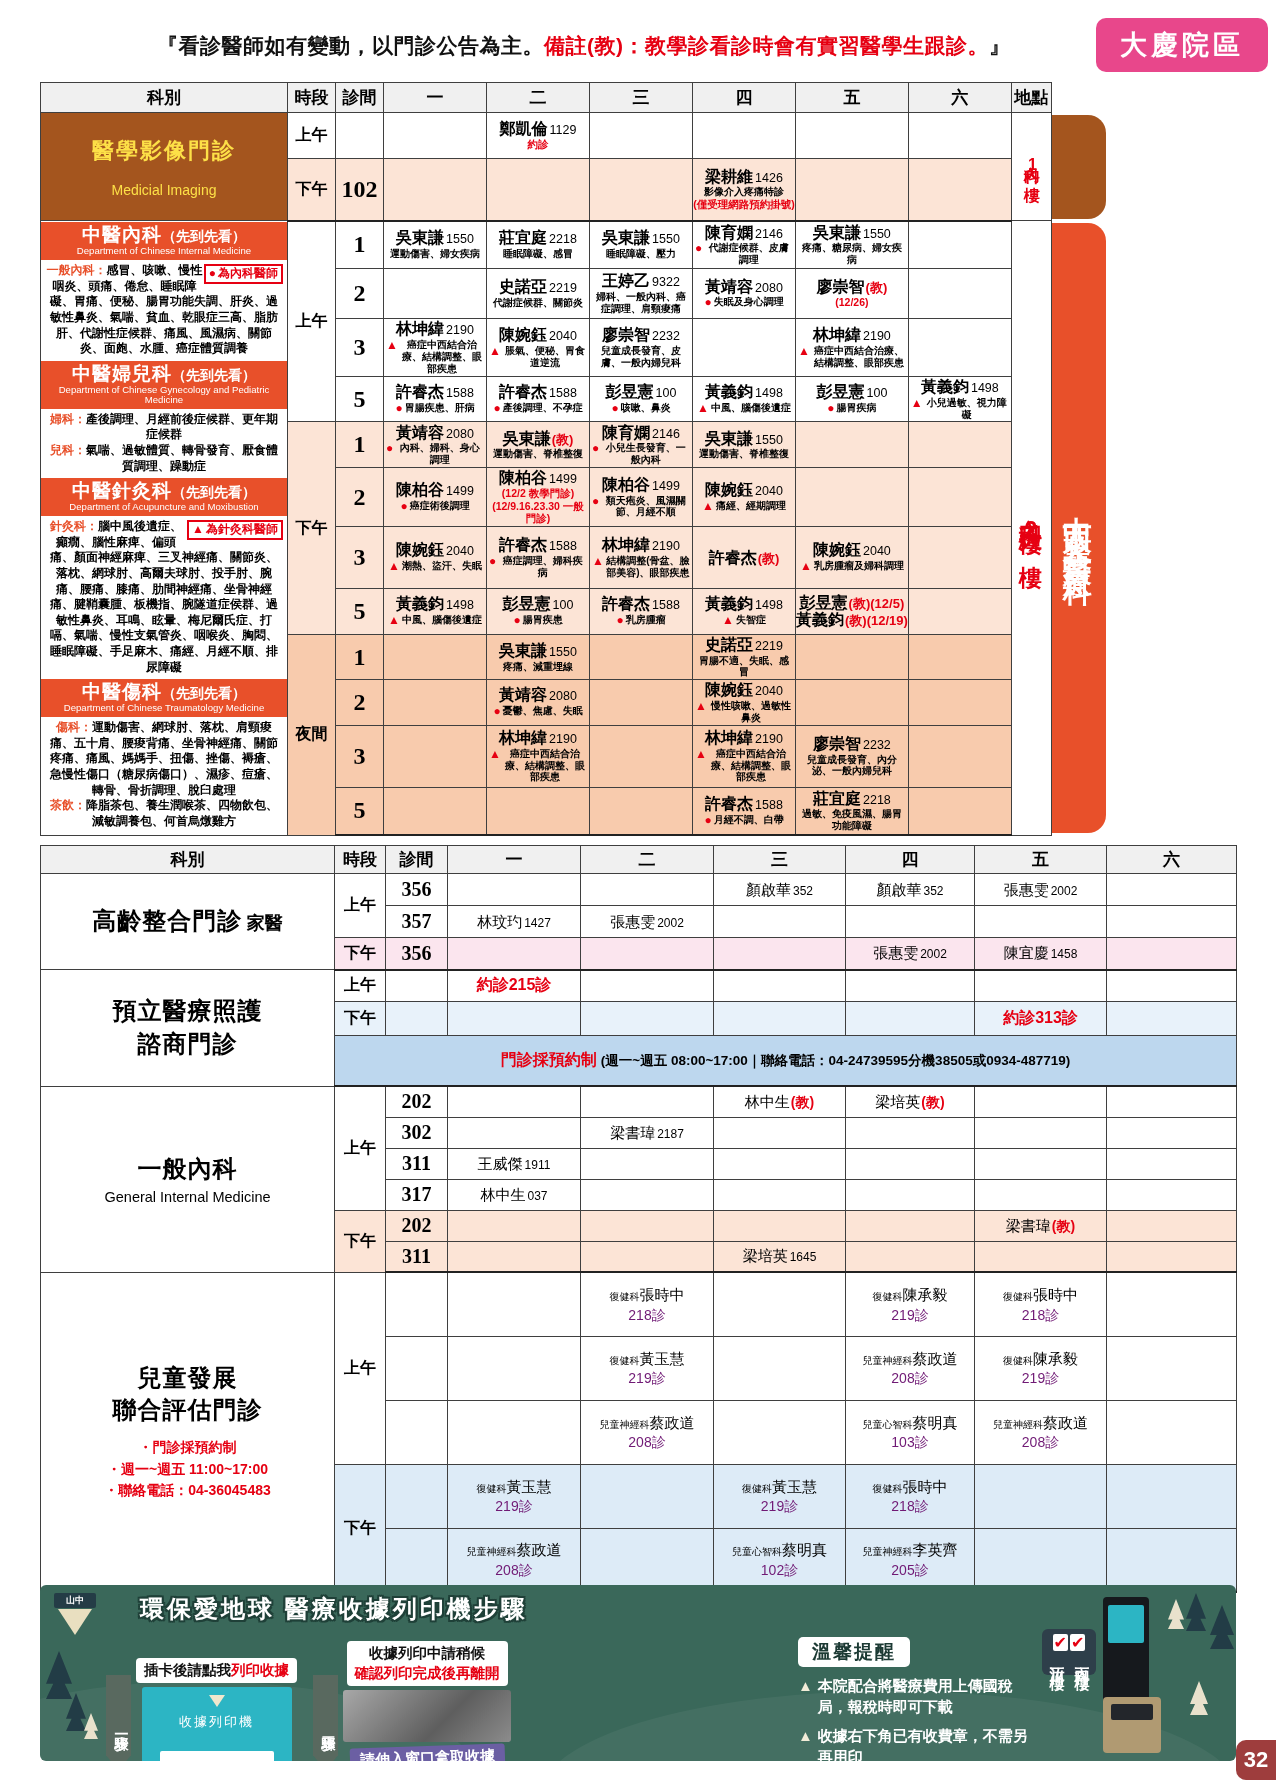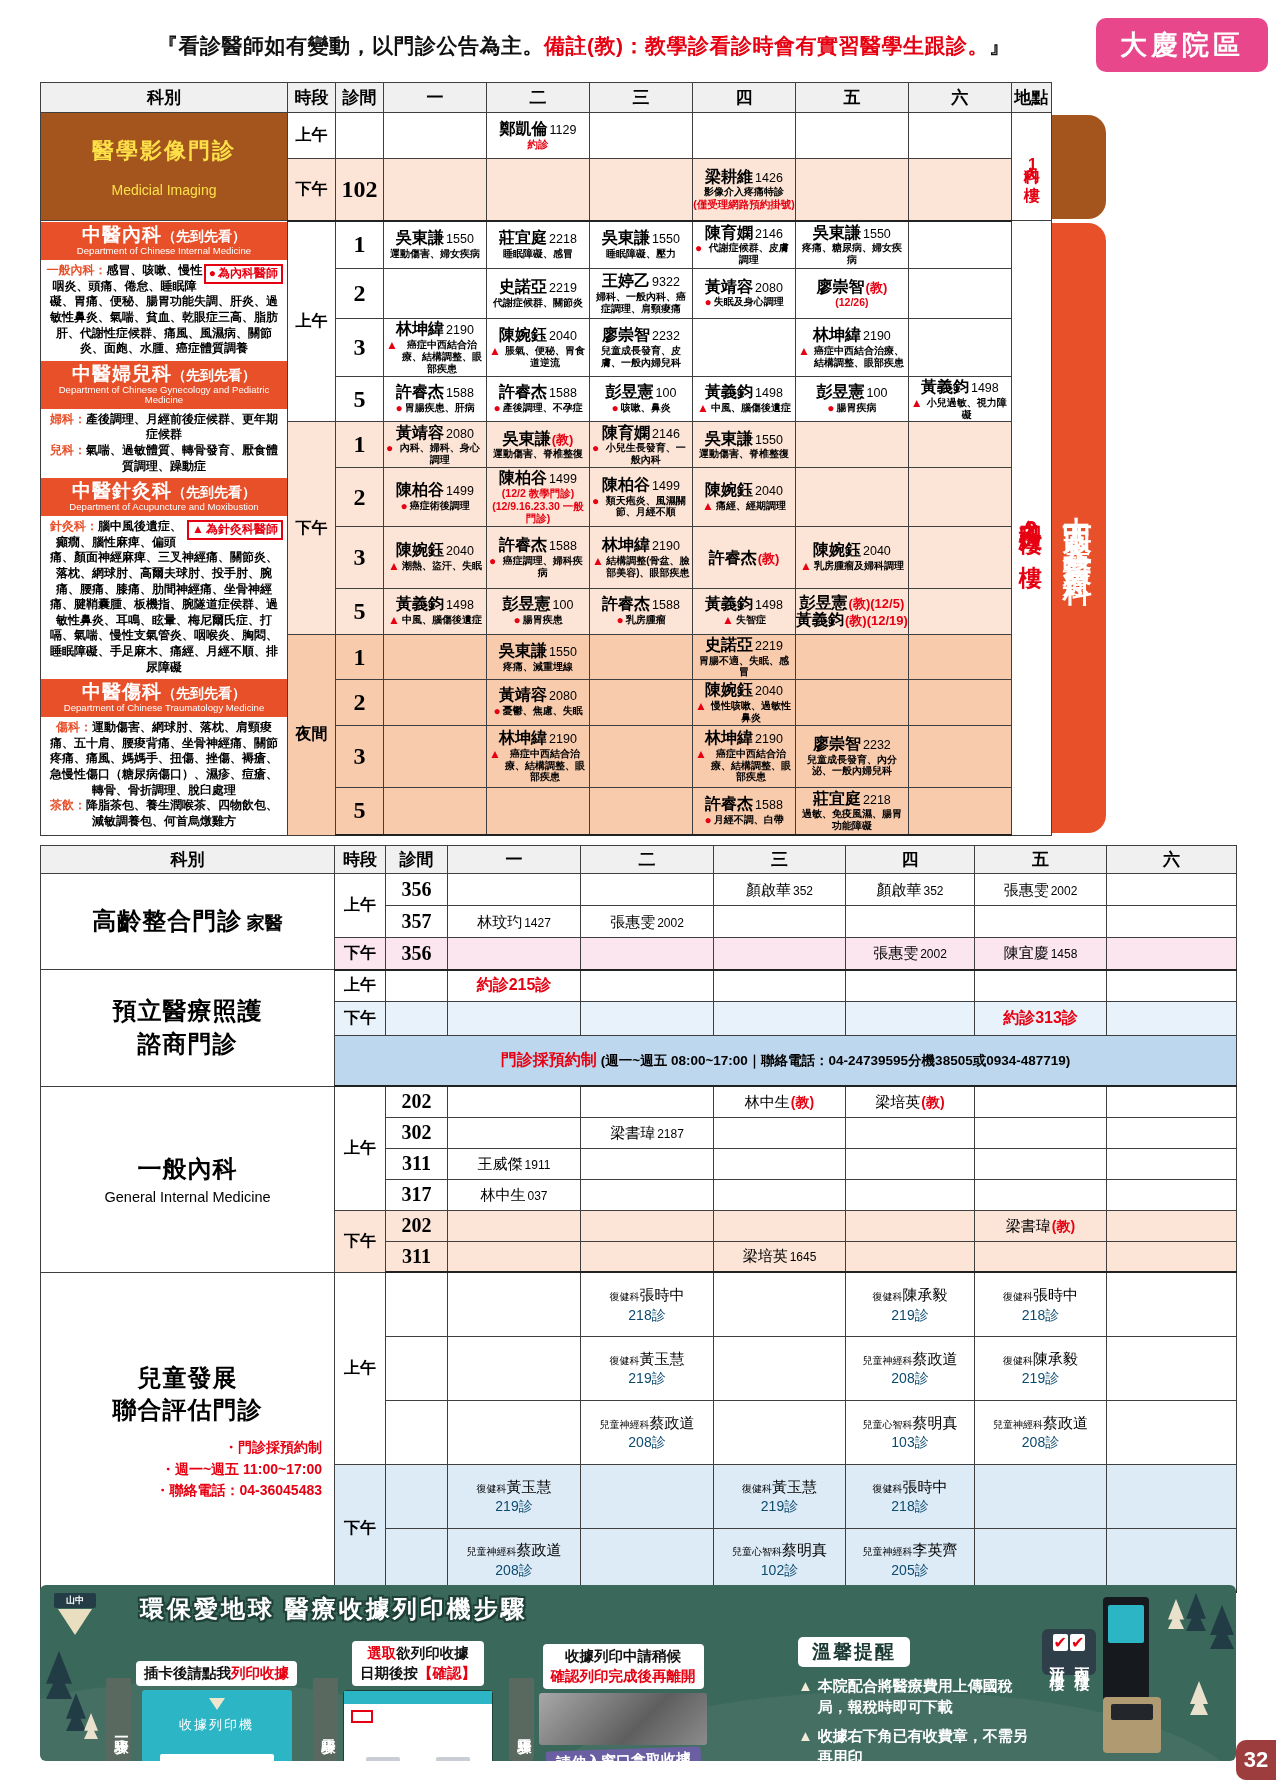--- a/index.html
+++ b/index.html
@@ -62,28 +62,28 @@
 .redtext{color:#e60012;font-weight:bold;font-size:16px;}
 
 .t2c .dn{font-size:15px;font-weight:normal;}
 .t2c .dc{font-size:12px;}
 .t2c .dtag{font-size:14px;}
 .t2title{text-align:left;padding:6px 12px;vertical-align:middle;}
 .ttl{line-height:1.35;}
 .tbig{font-size:24px;font-weight:bold;color:#000;letter-spacing:1px;}
 .tsuf{font-size:18px;font-weight:bold;}
 .ten{font-size:14.5px;margin-top:4px;color:#000;}
-.tnotes{color:#e60012;font-size:14px;font-weight:bold;margin-top:10px;line-height:1.55;text-align:right;}
+.tnotes{color:#e60012;font-size:14px;font-weight:bold;margin-top:10px;line-height:1.55;}
 .noterow{background:#bdd7ee !important;text-align:center;padding:14px;}
 .nr-red{color:#e60012;font-size:16px;font-weight:bold;margin-right:4px;}
 .nr-rest{color:#000;font-size:13.5px;font-weight:bold;}
 .cdev{line-height:1.3;}
 .cdev .pre{font-size:10px;color:#000;}
 .cdev .cn{font-size:15px;color:#000;}
-.croom{font-size:14px;color:#0c4a6e;text-align:center;}
+.croom{font-size:14px;color:#701a75;text-align:center;}
 
 .banner{position:absolute;left:40px;top:1585px;width:1196px;height:176px;background:#3a685a;border-radius:6px;overflow:hidden;}
 .hill{position:absolute;border-radius:50%;background:rgba(255,255,255,0.05);}
 .blogo{position:absolute;left:14px;top:8px;width:42px;text-align:center;}
 .blogo-top{background:#243c46;color:#fff;font-size:9px;font-weight:bold;border-radius:2px;padding:1px 0;}
 .blogo-tri{width:0;height:0;border-left:17px solid transparent;border-right:17px solid transparent;border-top:26px solid #e9dfc0;margin:1px auto 0;}
 .btitle{position:absolute;left:100px;top:8px;font-size:24px;font-weight:bold;color:#fff;letter-spacing:3px;
  text-shadow:2px 2px 0 #1f4038,-2px 2px 0 #1f4038,2px -2px 0 #1f4038,-2px -2px 0 #1f4038,0 2px 0 #1f4038,0 -2px 0 #1f4038,2px 0 0 #1f4038,-2px 0 0 #1f4038;}
 .steps{position:absolute;left:66px;top:56px;display:flex;gap:16px;}
 .step{display:flex;gap:5px;align-items:flex-end;}
@@ -1041,34 +1041,20 @@
       <div class="scol">
         <div class="shead"><span>插卡後請點我</span><span class="red">列印收據</span></div>
         <div class="shot shot1">
           <div class="shot1-tri"></div>
           <div class="shot1-txt">收據列印機</div>
           <div class="shot1-btn"></div>
         </div>
       </div>
     </div>
     <div class="step">
-      <div class="sribbon">步驟二</div>
-      <div class="scol">
-        <div class="shead"><span class="red">選取</span><span>欲列印收據</span><br><span>日期後按</span><span class="red">【確認】</span></div>
-        <div class="shot shot2">
-          <div class="s2head"></div>
-          <div class="s2red"></div>
-          <div class="s2btns">
-              <span></span>
-              <span></span>
-            </div>
-        </div>
-      </div>
-    </div>
-    <div class="step">
       <div class="sribbon">步驟三</div>
       <div class="scol">
         <div class="shead"><span>收據列印中請稍候</span><br><span class="red">確認列印完成後再離開</span></div>
         <div class="shot shot3"></div>
         <div class="pribbon">請伸入窗口拿取收據</div>
       </div>
     </div>
   </div>
   <div class="reminder">
     <div class="rtitle">溫馨提醒</div>

